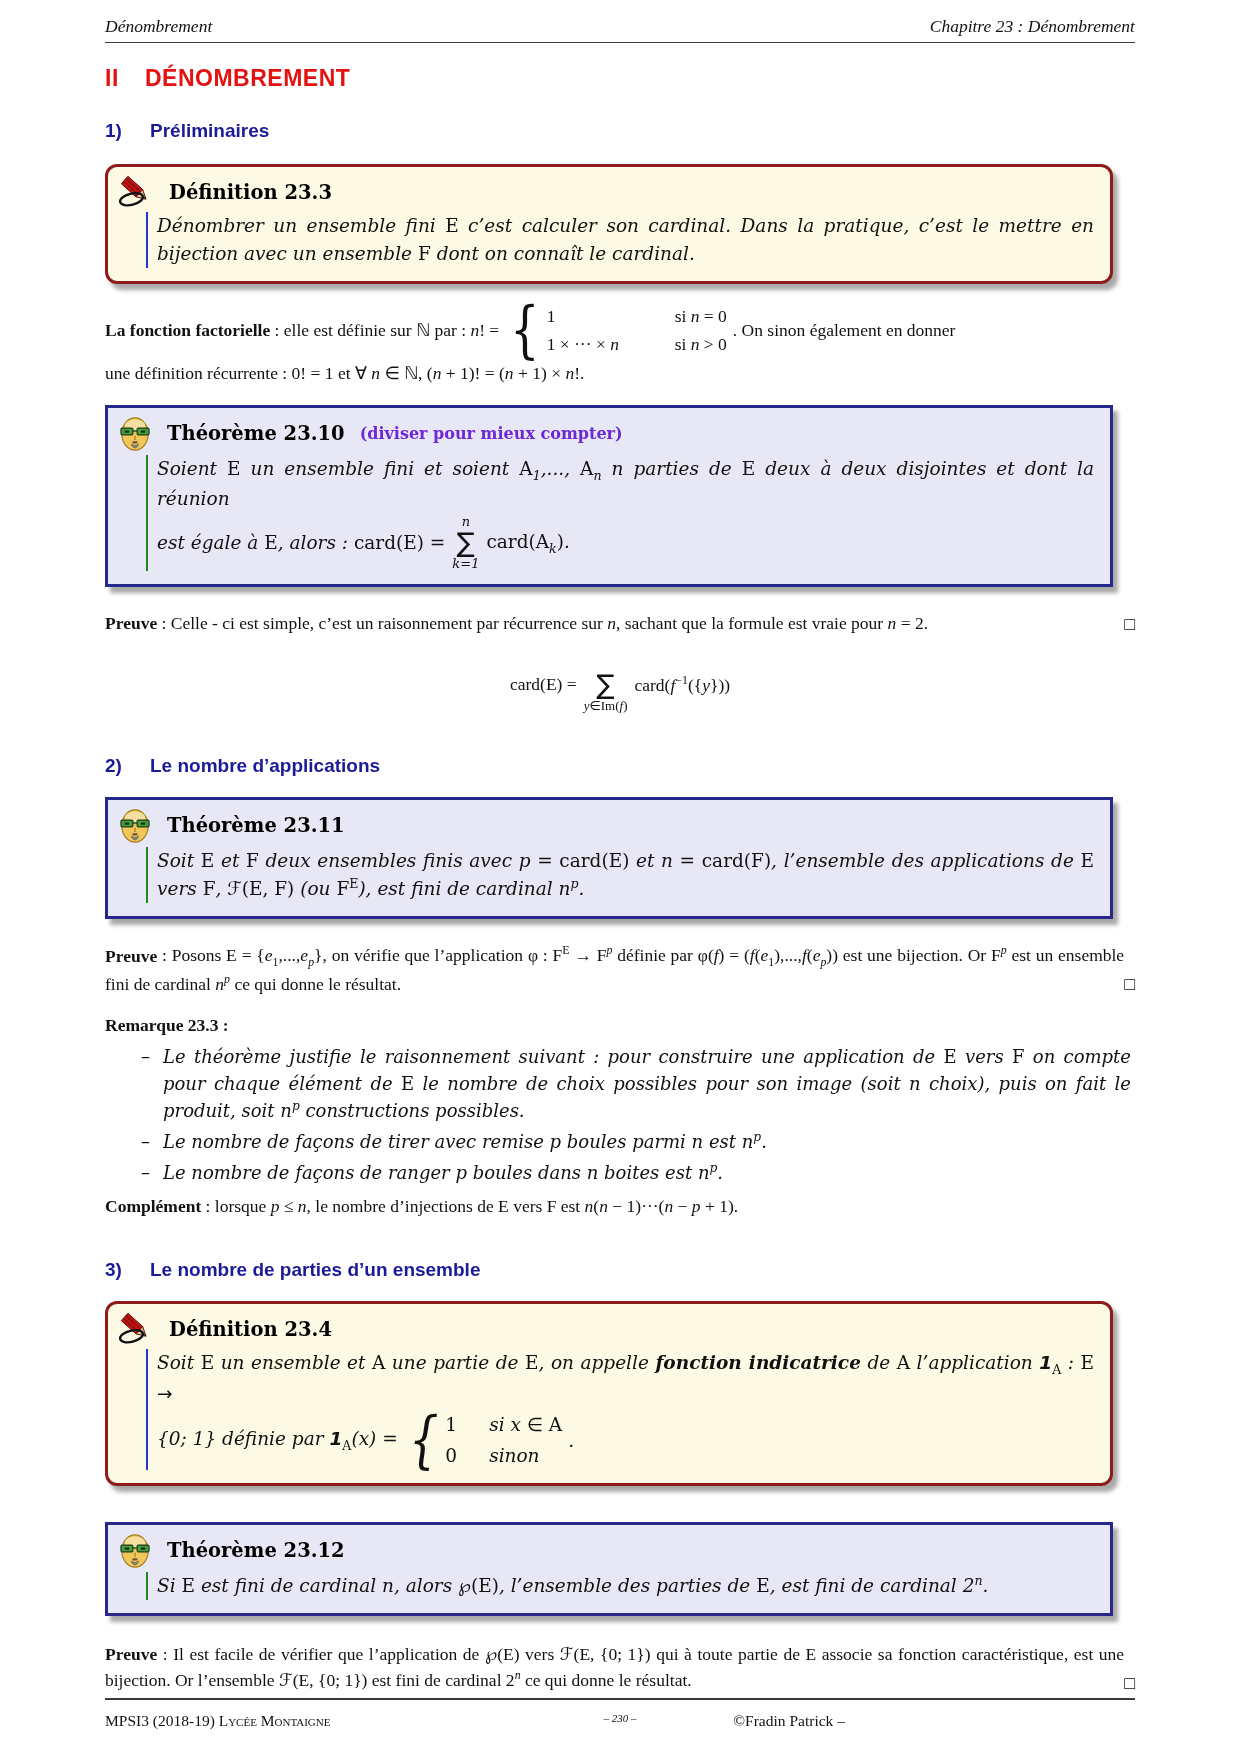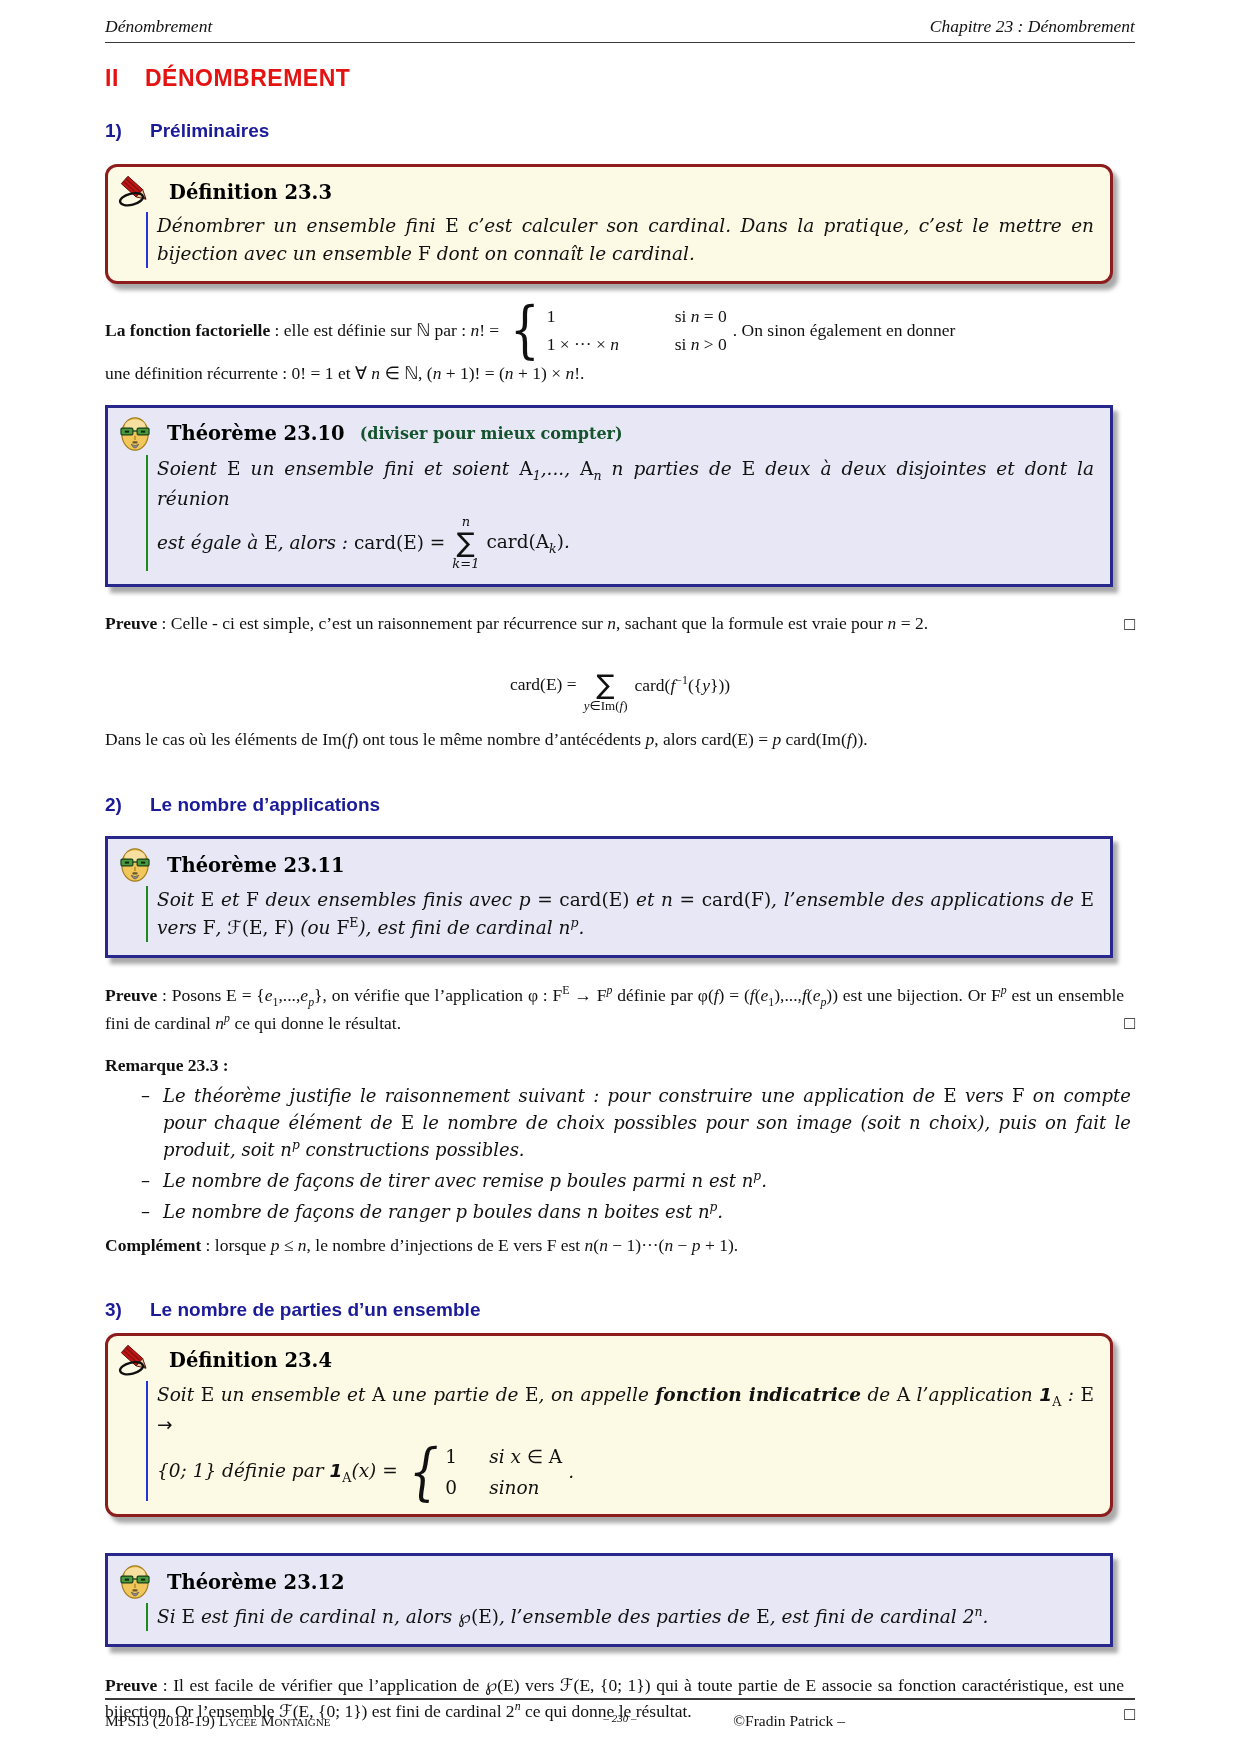--- a/index.html
+++ b/index.html
@@ -63,21 +63,21 @@
     border:3px solid var(--thm-border);
     box-shadow:5px 6px 4px #a9a9a9;
   }
   .box-head{display:flex;align-items:center;gap:15px;}
   .box-title{
     font-family:"DejaVu Serif", serif;
     font-weight:bold;font-size:19.5px;color:#000;
   }
   .box-subtitle{
     font-family:"DejaVu Serif", serif;
-    font-weight:bold;font-size:16px;color:#14532d;
+    font-weight:bold;font-size:16px;color:#6d28d9;
   }
   .icon{flex:0 0 auto;display:inline-flex;margin-left:-2px;}
   .box-body{
     margin-left:26px;margin-top:2px;
     padding-left:9px;
     font-family:"DejaVu Serif", serif;
     font-style:italic;font-size:18.5px;line-height:1.5;
     text-align:justify;
   }
   .dbox .box-body{border-left:2.6px solid var(--def-bar);}
@@ -233,21 +233,20 @@
   <div class="formula-row">
     <span>card(E) =</span>
     <span class="sumstack">
       <span class="sum-top"></span>
       <span class="sum-sym bb">∑</span>
       <span class="sum-bot"><i>y</i><span class="bb">∈</span>Im(<i>f</i>)</span>
     </span>
     <span>card(<i>f</i><sup>−1</sup>({<i>y</i>}))</span>
   </div>
 
-  <div class="para" style="margin-top:8px;">Dans le cas où les éléments de Im(<i>f</i>) ont tous le même nombre d’antécédents <i>p</i>, alors card(E) = <i>p</i> card(Im(<i>f</i>)).</div>
 
   <div class="subhead sh2">
     <span class="num">2)</span>
     <span>Le nombre d’applications</span>
   </div>
 
   <section class="box tbox" style="margin-top:20px;">
     <div class="box-head">
       <span class="icon">
         <svg width="34" height="38" viewBox="0 0 40 44">
@@ -281,21 +280,21 @@
 
   <div class="para" style="margin-top:8px;">
     <span class="lbl">Complément</span><span> : lorsque <i>p</i> ≤ <i>n</i>, le nombre d’injections de E vers F est <i>n</i>(<i>n</i> − 1)···(<i>n</i> − <i>p</i> + 1).</span>
   </div>
 
   <div class="subhead sh3">
     <span class="num">3)</span>
     <span>Le nombre de parties d’un ensemble</span>
   </div>
 
-  <section class="box dbox" style="margin-top:12px;">
+  <section class="box dbox" style="margin-top:20px;">
     <div class="box-head">
       <span class="icon">
         <svg width="36" height="36" viewBox="0 0 40 40">
           <g transform="rotate(-48 20 18)">
             <rect x="14.5" y="1" width="11" height="22" fill="#c41414" stroke="#5d0808" stroke-width="1"></rect>
             <line x1="18" y1="1" x2="18" y2="23" stroke="#871010" stroke-width="1.6"></line>
             <line x1="22" y1="1" x2="22" y2="23" stroke="#871010" stroke-width="1.6"></line>
             <polygon points="14.5,23 25.5,23 20,33" fill="#e9c79c" stroke="#5d0808" stroke-width="1"></polygon>
             <polygon points="18.2,29.8 21.8,29.8 20,33" fill="#3a2a1a"></polygon>
           </g>

